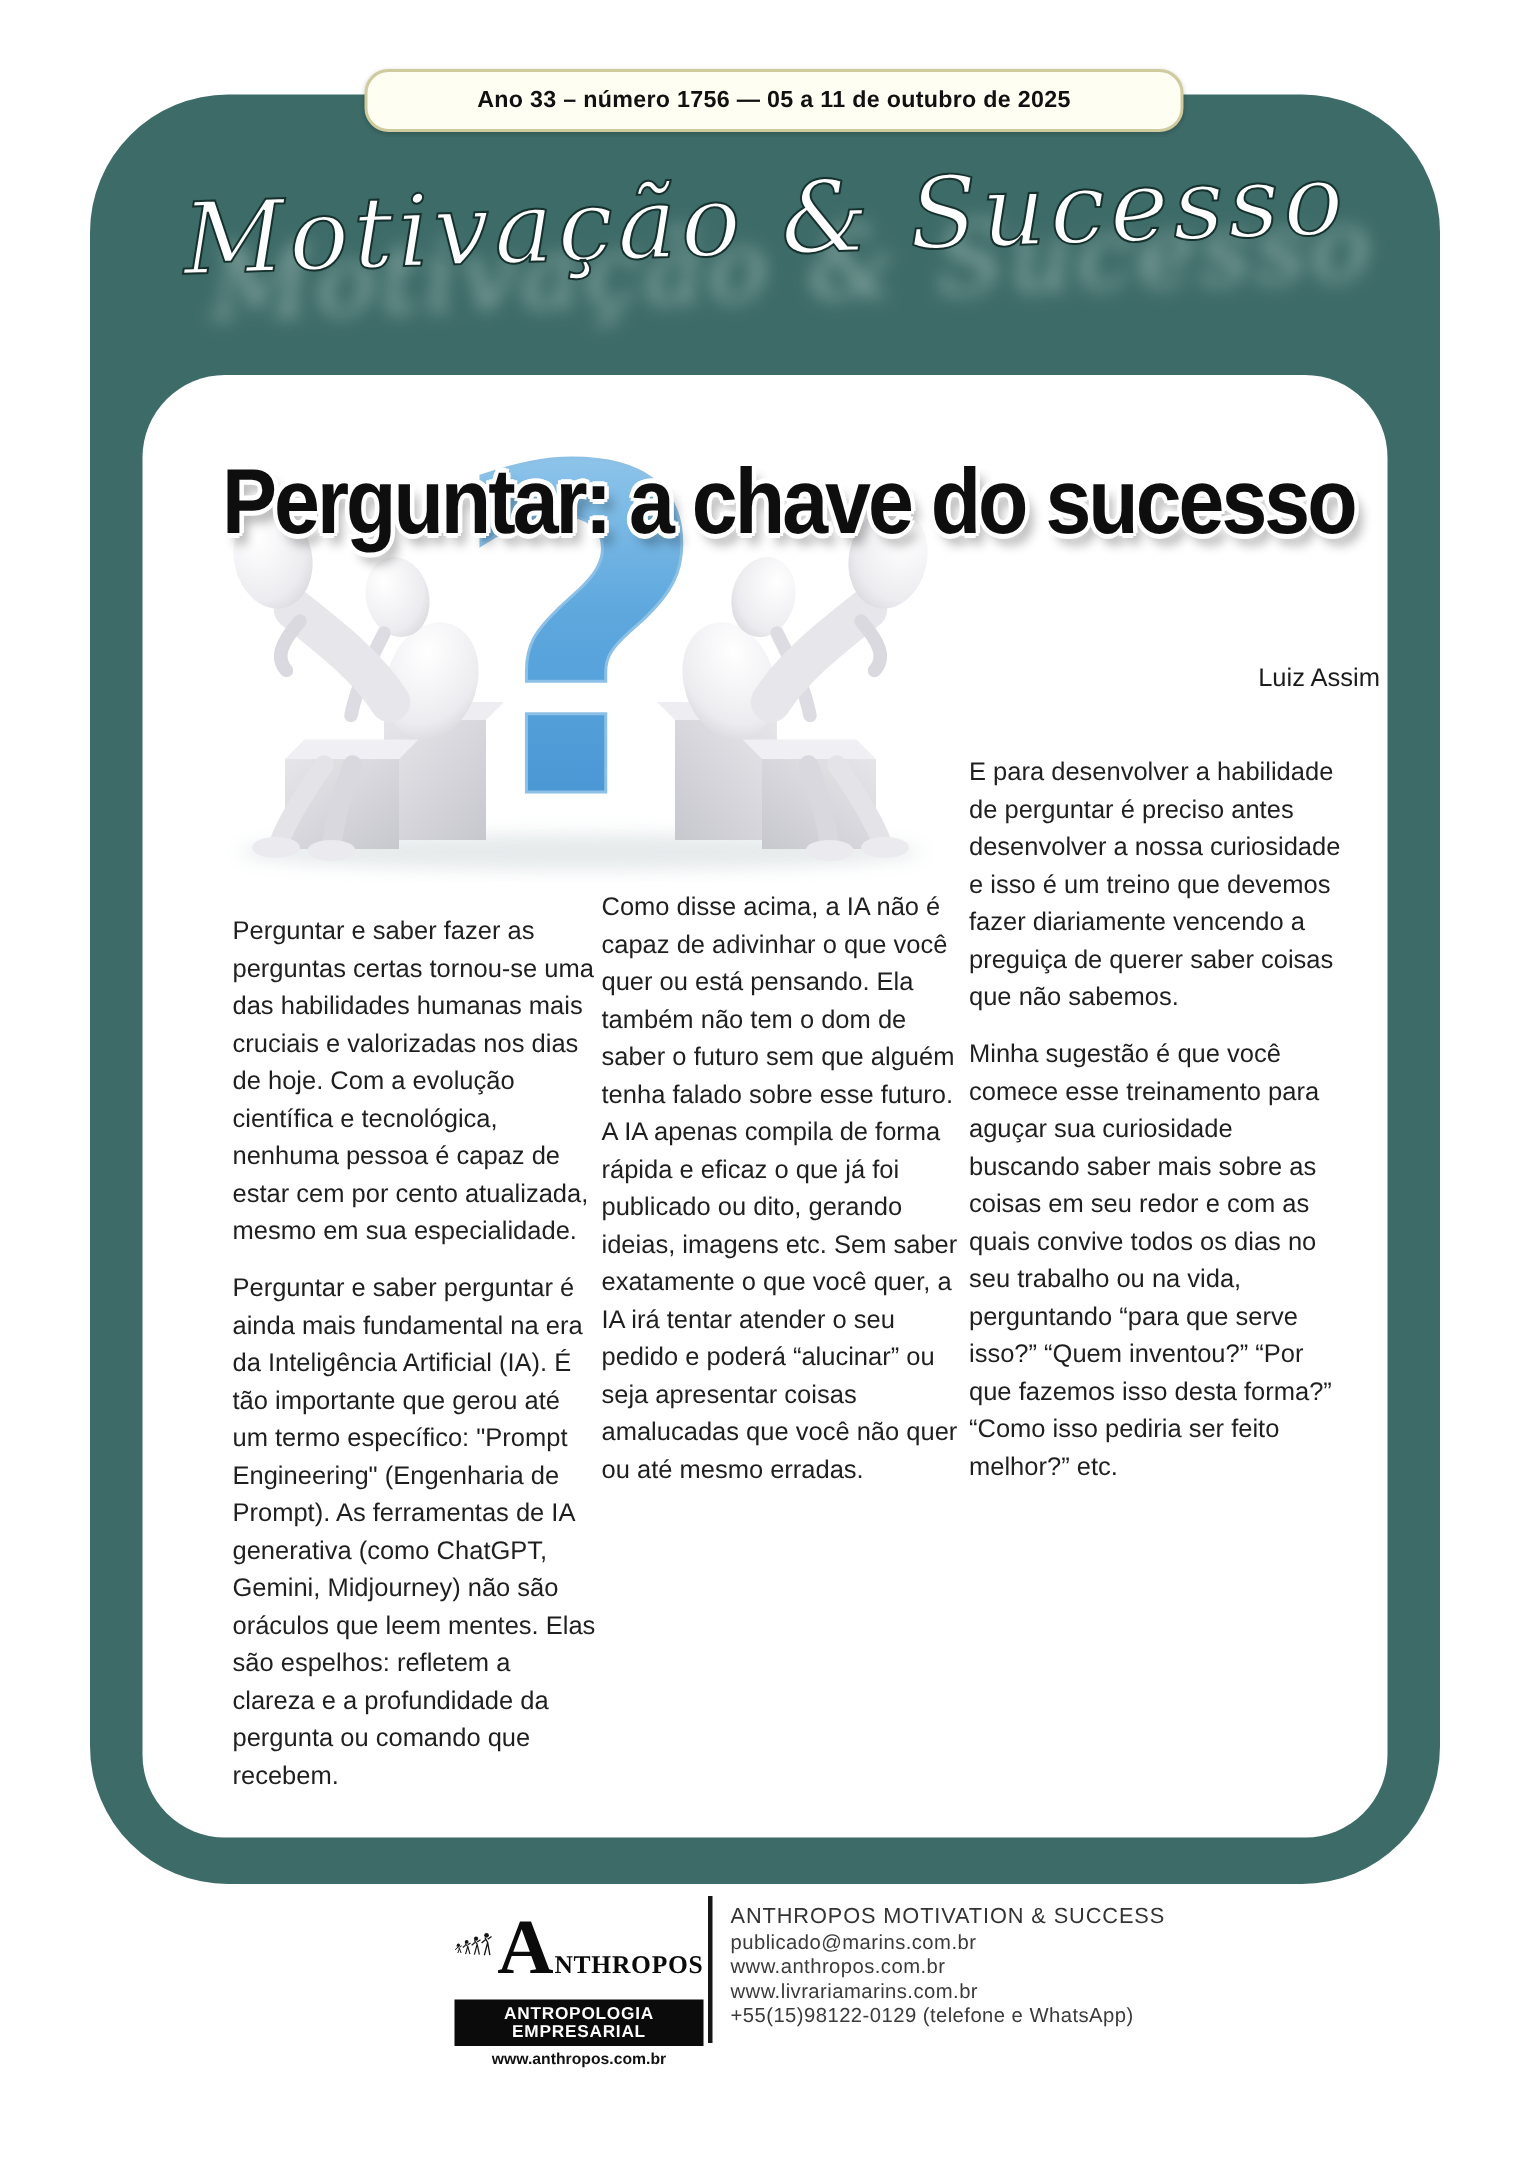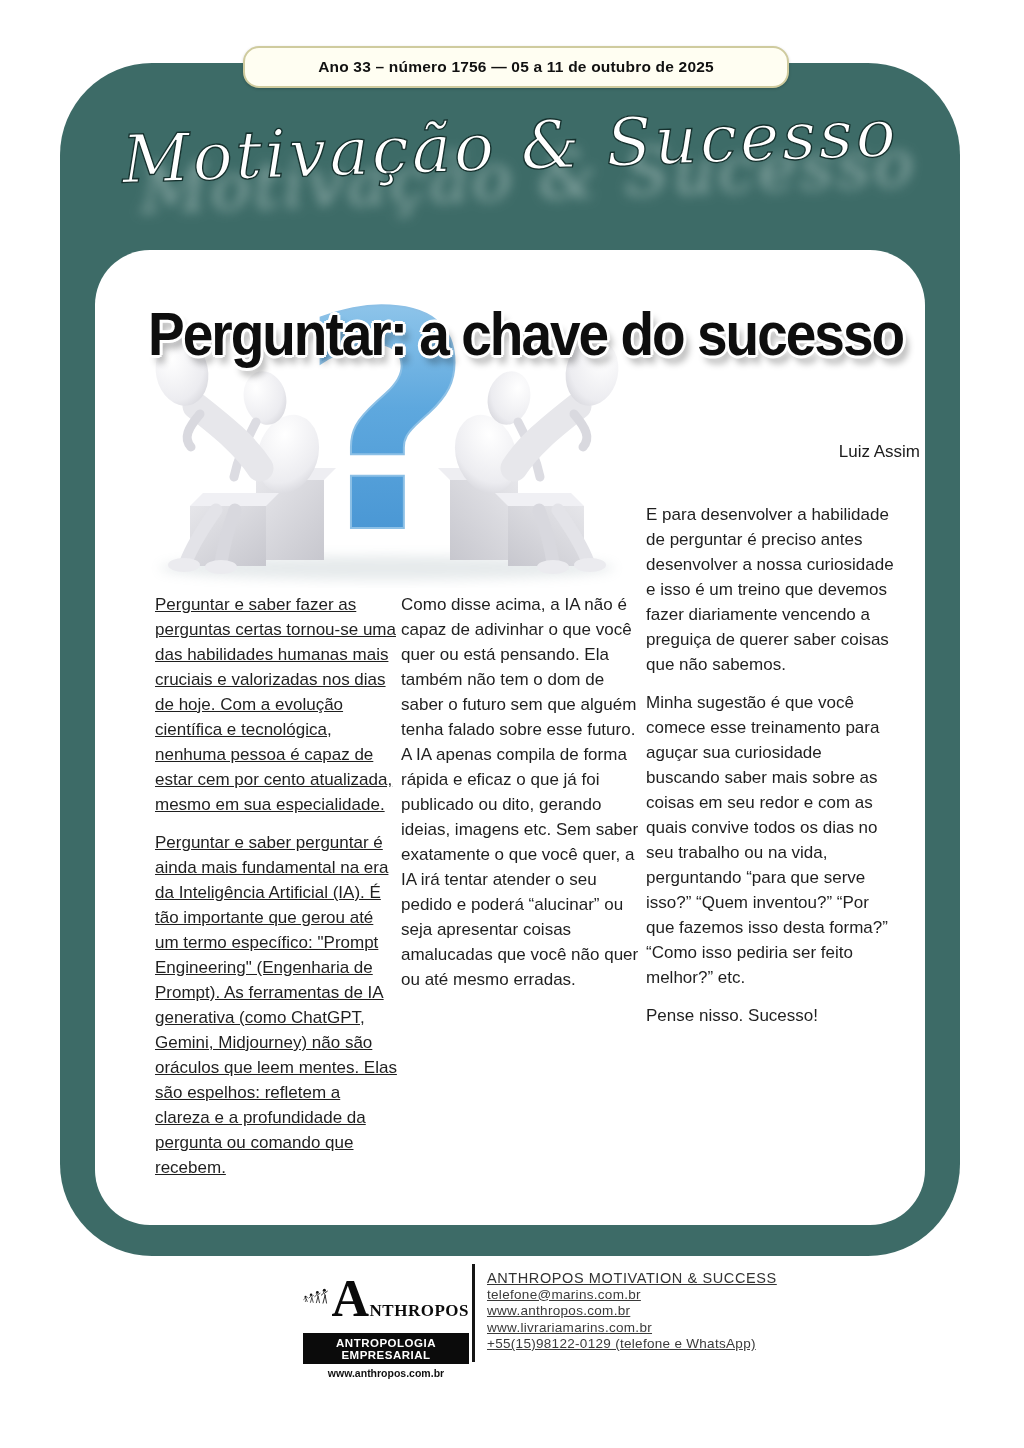--- a/index.html
+++ b/index.html
@@ -44,38 +44,38 @@
                         5px 7px 7px rgba(0,0,0,.30);}
 
   
   .author{position:absolute;left:645px;top:442px;width:275px;text-align:right;z-index:4;
           font-size:17px;color:#1c1c1c;}
 
   
   .col{position:absolute;z-index:4;color:#1f1f1f;font-size:17px;line-height:25px;
        hyphens:auto;}
   .col p{margin:0 0 13px 0;}
-  .col-1{left:155px;top:592px;width:243px;text-decoration:underline;}
+  .col-1{left:155px;top:608px;width:243px;}
   .col-2{left:401px;top:592px;width:243px;}
   .col-3{left:646px;top:502px;width:250px;}
 
   
   .footer{position:absolute;left:0;top:1262px;width:996px;height:120px;z-index:2;}
   .logo-block{position:absolute;left:303px;top:4px;width:166px;}
   .logo-row{display:flex;align-items:flex-end;height:54px;}
   .logo-row svg{display:block;margin-right:2px;}
   .wordmark{font-family:"Liberation Serif",serif;font-weight:bold;color:#0b0b0b;
             font-size:17px;letter-spacing:.5px;line-height:1;display:block;}
   .wordmark::first-letter{font-size:52px;line-height:.8;}
   .tagline-bar{margin-top:13px;background:#0b0b0b;color:#fff;text-align:center;
                font-size:11.5px;font-weight:bold;letter-spacing:.5px;padding:4px 0 3px;}
   .logo-url{text-align:center;font-size:10.5px;font-weight:bold;color:#111;margin-top:3px;}
   .footer-divider{position:absolute;left:472px;top:2px;width:3px;height:98px;background:#161616;}
   .contact{position:absolute;left:487px;top:8px;width:330px;color:#3a3a3a;}
-  .contact .c-line{font-size:13.5px;line-height:16.5px;letter-spacing:.3px;text-decoration:underline;}
+  .contact .c-line{font-size:13.5px;line-height:16.5px;letter-spacing:.3px;}
   .contact .c-head{font-size:14.5px;letter-spacing:.6px;color:#333;}
 </style>
 </head>
 <body>
 
 <div class="page">
 
   <div class="teal-card"></div>
 
   <div class="banner-pill">
@@ -144,21 +144,20 @@
   <div class="col col-1">
     <p>Perguntar e saber fazer as perguntas certas tornou-se uma das habilidades humanas mais cruciais e valorizadas nos dias de hoje. Com a evolução científica e tecnológica, nenhuma pessoa é capaz de estar cem por cento atualizada, mesmo em sua especialidade.</p>
     <p>Perguntar e saber perguntar é ainda mais fundamental na era da Inteligência Artificial (IA). É tão importante que gerou até um termo específico: "Prompt Engineering" (Engenharia de Prompt). As ferramentas de IA generativa (como ChatGPT, Gemini, Midjourney) não são oráculos que leem mentes. Elas são espelhos: refletem a clareza e a profundidade da pergunta ou comando que recebem.</p>
   </div>
   <div class="col col-2">
     <p>Como disse acima, a IA não é capaz de adivinhar o que você quer ou está pensando. Ela também não tem o dom de saber o futuro sem que alguém tenha falado sobre esse futuro. A IA apenas compila de forma rápida e eficaz o que já foi publicado ou dito, gerando ideias, imagens etc. Sem saber exatamente o que você quer, a IA irá tentar atender o seu pedido e poderá “alucinar” ou seja apresentar coisas amalucadas que você não quer ou até mesmo erradas.</p>
   </div>
   <div class="col col-3">
     <p>E para desenvolver a habilidade de perguntar é preciso antes desenvolver a nossa curiosidade e isso é um treino que devemos fazer diariamente vencendo a preguiça de querer saber coisas que não sabemos.</p>
     <p>Minha sugestão é que você comece esse treinamento para aguçar sua curiosidade buscando saber mais sobre as coisas em seu redor e com as quais convive todos os dias no seu trabalho ou na vida, perguntando “para que serve isso?” “Quem inventou?” “Por que fazemos isso desta forma?” “Como isso pediria ser feito melhor?” etc.</p>
-    <p>Pense nisso. Sucesso!</p>
   </div>
 
   <div class="footer">
     <div class="logo-block">
       <div class="logo-row">
         <svg width="72" height="50" viewBox="0 0 72 50">
           <g fill="#141414">
             <circle cx="7" cy="30" r="3"></circle>
               <path d="M4,33 L9,36 L6,44 M9,36 L12,44 M5,35 L1,38 M9,34 L13,31" stroke="#141414" stroke-width="1.8" fill="none"></path>
             <circle cx="22" cy="24" r="3.4"></circle>
@@ -172,20 +171,20 @@
         <span class="wordmark">ANTHROPOS</span>
       </div>
       <div class="tagline-bar">ANTROPOLOGIA EMPRESARIAL</div>
       <div class="logo-url">www.anthropos.com.br</div>
     </div>
 
     <div class="footer-divider"></div>
 
     <div class="contact">
       <div class="c-line c-head">ANTHROPOS MOTIVATION &amp; SUCCESS</div>
-      <div class="c-line">telefone@marins.com.br</div>
+      <div class="c-line">publicado@marins.com.br</div>
       <div class="c-line">www.anthropos.com.br</div>
       <div class="c-line">www.livrariamarins.com.br</div>
       <div class="c-line">+55(15)98122-0129 (telefone e WhatsApp)</div>
     </div>
   </div>
 
 </div>
 
 </body></html>

